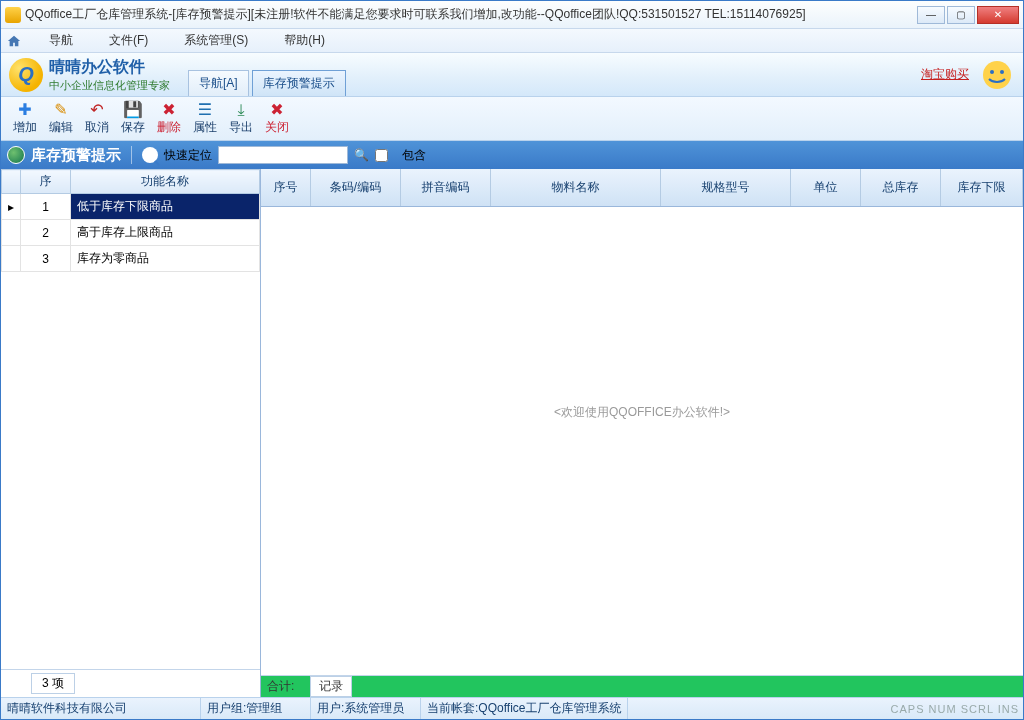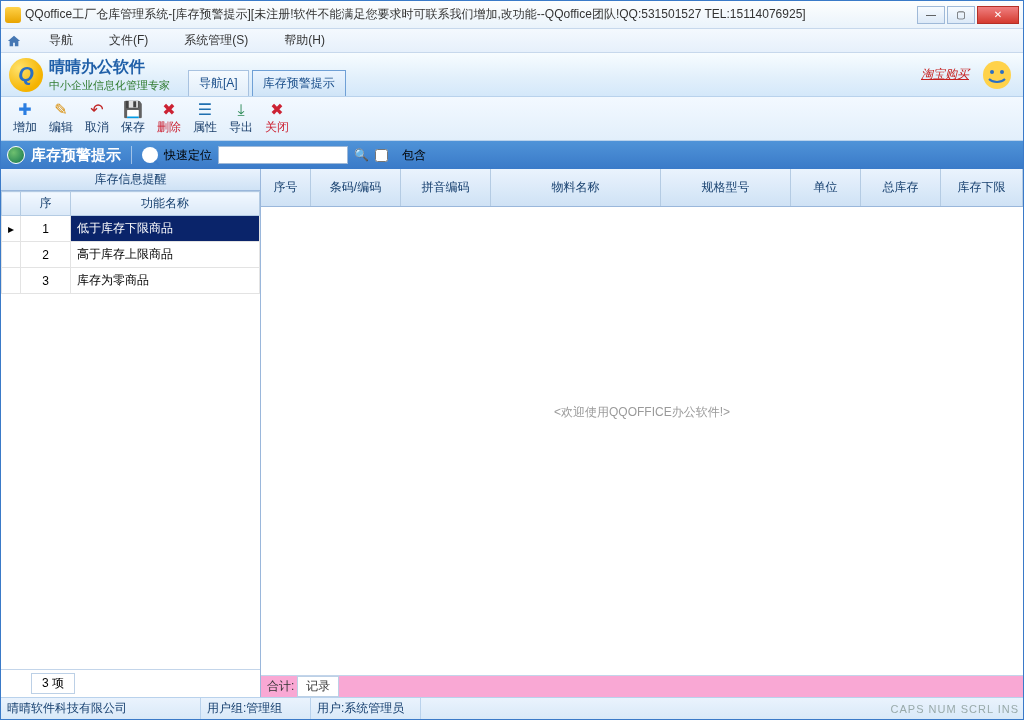--- a/index.html
+++ b/index.html
@@ -14,21 +14,21 @@
 .menubar { height: 24px; background: linear-gradient(#f4f9fe,#e6f0fb); border-bottom:1px solid #c7d8ec; display:flex; align-items:center; padding:0 6px; gap:20px; }
 .menubar .home-icon { display:inline-block; width:14px; height:14px; color:#4577b3; }
 .menubar .menu-item { padding: 2px 8px; color:#333; }
 .banner { height: 44px; background: linear-gradient(#f7fcff,#e1effb 60%,#d4e8fa); border-bottom:1px solid #b9d2ec; display:flex; align-items:center; padding:0 8px; position:relative; }
 .banner .logo { width:34px; height:34px; border-radius:50%; background: radial-gradient(circle at 30% 30%, #ffe26b, #f5b300 70%); margin-right:6px; display:flex; align-items:center; justify-content:center; color:#2b6fc4; font-weight:bold; font-size:20px; font-style:italic; }
 .banner .brand-title { color:#1f5fa8; font-weight:bold; font-size:16px; }
 .banner .brand-sub { color:#2e7a2e; font-size:11px; }
 .banner .tabs { display:flex; margin-left:18px; align-self:flex-end;margin-top:18px; }
 .banner .tab { padding:4px 10px; border:1px solid #a8c2e0; border-bottom:none; background:linear-gradient(#f5faff,#e2eef9); color:#1a4e8a; margin-right:3px; }
 .banner .tab.active { background:linear-gradient(#eaf4ff,#cfe4f7); border-color:#6fa0d6; }
-.banner .right-link { margin-left:auto; color:#c62020; text-decoration:underline; margin-right:10px;font-style:italic; }
+.banner .right-link { margin-left:auto; color:#c62020; text-decoration:underline; margin-right:10px; }
 .banner .corner-ico { width:36px; height:36px; color:#e8a400; }
 .toolbar { height: 44px; background: linear-gradient(#f3f9ff,#e2effb); border-bottom:1px solid #b9d2ec; display:flex; align-items:center; padding:0 6px; }
 .tool-btn { width:36px; display:flex; flex-direction:column; align-items:center; justify-content:center; gap:1px; padding:2px 2px; color:#1b3f6b; }
 .tool-btn .ico { font-size:16px; line-height:1; }
 .tool-btn .lbl { font-size:12px; }
 .tool-btn.red .ico, .tool-btn.red .lbl { color:#c23; }
 .subbar { height: 28px; background: linear-gradient(#4f93d8,#3a7ac8); display:flex; align-items:center; padding:0 6px; color:#fff; gap:6px; }
 .subbar .globe { width:18px; height:18px; border-radius:50%; background: radial-gradient(circle at 35% 35%, #6fc06f, #2e8b57 70%); border:1px solid #fff; }
 .subbar .sub-title { font-size:15px; font-weight:bold; color:#fff; }
 .subbar .sep { width:1px; height:18px; background:rgba(255,255,255,.5); margin:0 4px; }
@@ -48,21 +48,21 @@
 .mini-tbl td.seq { text-align:center; }
 .mini-tbl tr.sel td { background:#0a246a; color:#fff; }
 .mini-tbl tr.sel td.seq { background:#fff; color:#000; }
 .left-footer { margin-top:auto; border-top:1px solid #c3d5ea; padding:3px 6px; display:flex; align-items:center; }
 .left-footer .count-box { border:1px solid #bcd0e6; padding:1px 10px; background:#fff; margin-left:24px; }
 .right-pane { flex:1; display:flex; flex-direction:column; min-width:0; }
 .grid-hdr { height:38px; background:linear-gradient(#eaf3fd,#cfe2f5); border-bottom:1px solid #9ab7db; display:flex; }
 .grid-hdr .col { border-right:1px solid #b4cbe3; display:flex; align-items:center; justify-content:center; color:#17406f; padding:0 4px; }
 .grid-body { flex:1; background:#fff; position:relative; overflow:auto; }
 .placeholder { position:absolute; top:42%; width:100%; text-align:center; color:#9a9a9a; font-size:12px; }
-.grid-footer { height:22px; border-top:1px solid #c3d5ea; display:flex; align-items:center; padding:0 6px; gap:3px; color:#333; background:#f9a8d4; }
+.grid-footer { height:22px; border-top:1px solid #c3d5ea; display:flex; align-items:center; padding:0 6px; gap:16px; color:#333; background:#22c55e; }
 .grid-footer .rec-box { border:1px solid #bcd0e6; padding:1px 8px; background:#fff; }
 .statusbar { height:22px; background:linear-gradient(#eaf3fd,#d9e9f8); border-top:1px solid #b9d2ec; display:flex; align-items:center; font-size:12px; color:#17406f; }
 .statusbar .cell { padding:0 6px; border-right:1px solid #b9d2ec; height:100%; display:flex; align-items:center; }
 .statusbar .spacer { flex:1; }
 .statusbar .ind { padding:0 4px; color:#9aa; font-size:11px; letter-spacing:1px; }
 </style>
 </head>
 <body>
 
 <div class="window">
@@ -154,21 +154,20 @@
     <input class="search" placeholder="" style="">
     <span style="color:#000">🔍</span>
     <label class="chk">
       <input type="checkbox" style="">
       <span style="color:#000">包含</span>
     </label>
   </div>
 
   <div class="content">
     <div class="left-pane">
-      <div class="panel-hdr">库存信息提醒</div>
       <table class="mini-tbl">
         <tbody>
             <tr>
           <th style="width:14px"></th>
           <th class="seq">序</th>
           <th>功能名称</th>
         </tr>
         <tr class="sel">
           <td class="seq">▸</td>
           <td class="seq">1</td>
@@ -215,17 +214,21 @@
   <div class="statusbar">
     <div class="cell" style="width:200px">晴晴软件科技有限公司</div>
     <div class="cell" style="width:110px">
         <span>用户组:</span>
         <span>管理组</span>
       </div>
     <div class="cell" style="width:110px">
         <span>用户:</span>
         <span>系统管理员</span>
       </div>
+    <div class="cell">
+        <span>当前帐套:</span>
+        <span>QQoffice工厂仓库管理系统</span>
+      </div>
     <div class="spacer"></div>
     <div class="ind">CAPS NUM SCRL INS</div>
   </div>
 
 </div>
 
 </body></html>

